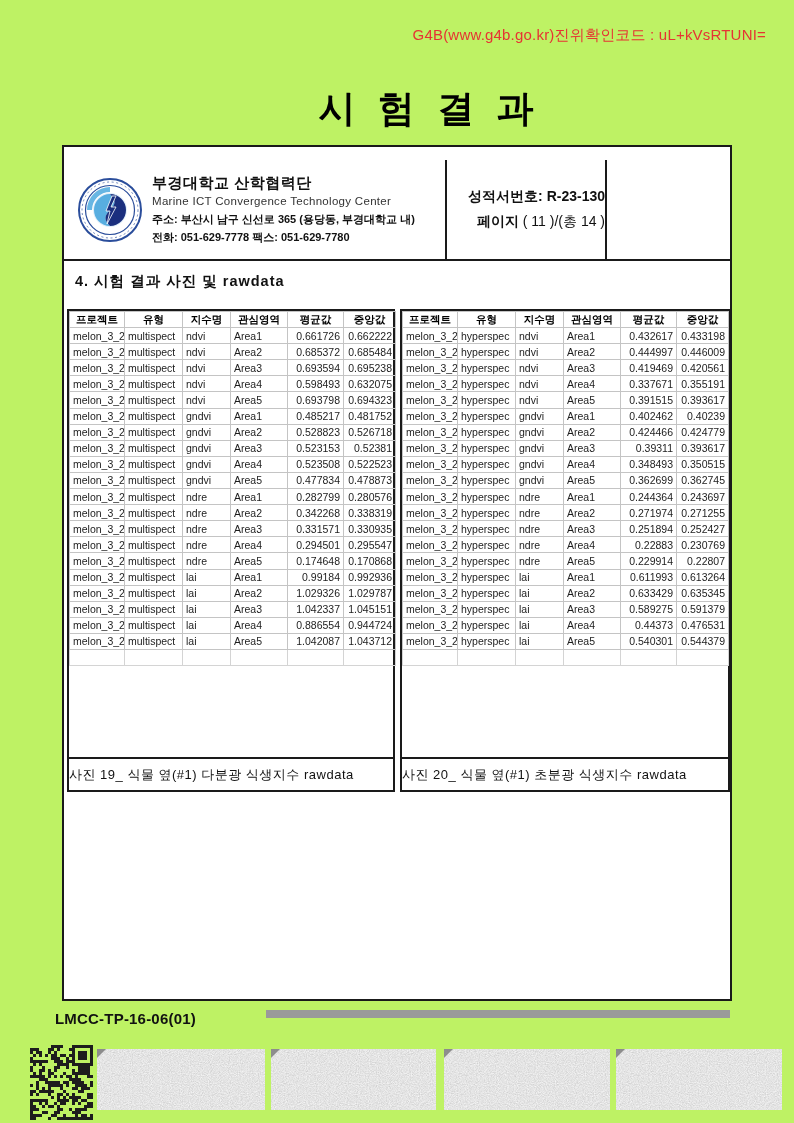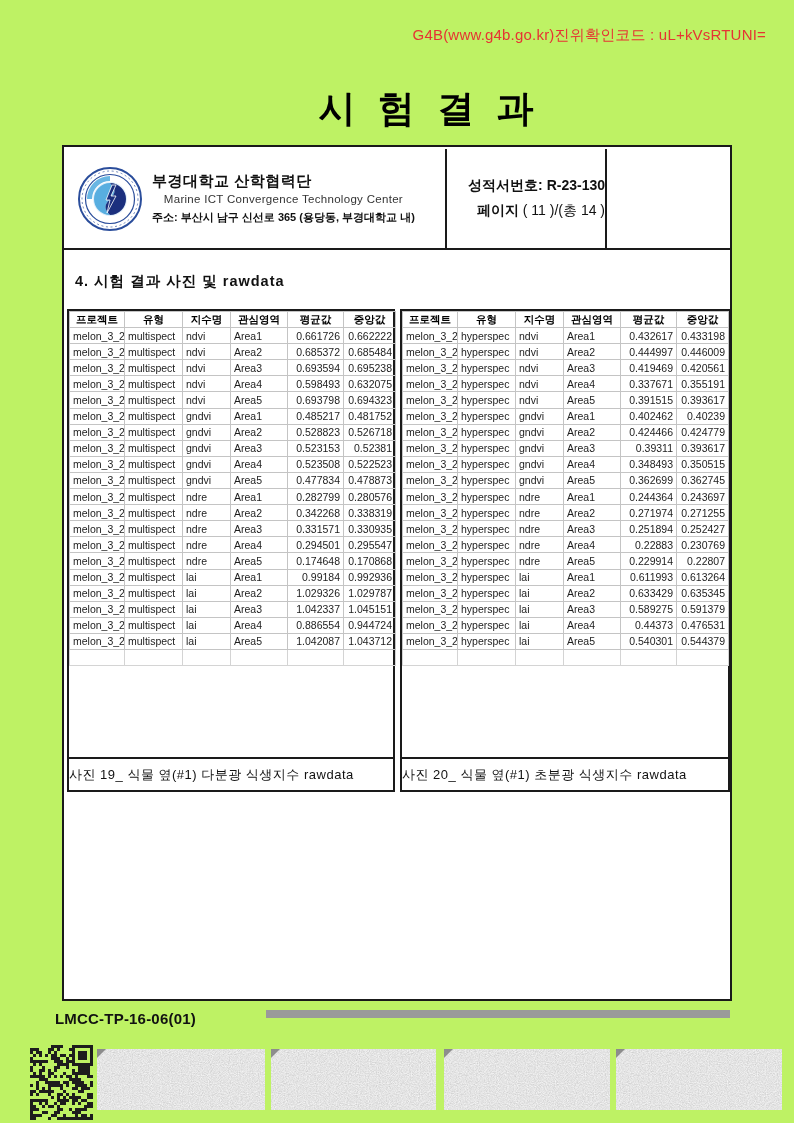--- a/index.html
+++ b/index.html
@@ -19,31 +19,31 @@
     position:absolute; top:84px; left:0; width:100%;
     text-align:center; font-size:37px; font-weight:bold;
     letter-spacing:6px; color:#000;margin-left:32px;
   }
   
   .main-box {
     position:absolute; left:62px; top:145px; width:670px; height:856px;
     border:2px solid #1a1a1a; background:#fff;
   }
   
-  .head-table { position:absolute; left:0; top:2px; width:100%; height:101px;
+  .head-table { position:absolute; left:0; top:13px; width:100%; height:101px;
     border-bottom:2px solid #1a1a1a; display:flex; }
   .head-cell-org { width:383px; border-right:2px solid #1a1a1a;
     display:flex; align-items:center; padding:6px 8px 6px 14px; }
   .head-cell-report { width:160px; border-right:2px solid #1a1a1a;
     padding:24px 0 0 13px;text-align:right; }
   .head-cell-empty { flex:1; }
   .logo { width:64px; height:64px; flex:0 0 64px; margin-right:10px; }
   .org-lines { line-height:1.0; }
   .org-l1, .org-l2 { font-size:15px; font-weight:bold; line-height:1.35; letter-spacing:0.5px;}
-  .org-en { font-size:11.5px; color:#333; line-height:1.5; letter-spacing:0.3px;text-align:center;}
+  .org-en { font-size:11.5px; color:#333; line-height:1.5; letter-spacing:0.3px;}
   .org-addr, .org-tel { font-size:11px; font-weight:bold; line-height:1.65; }
   .rep-line { font-size:14px; line-height:1.8; white-space:nowrap; }
   .rep-label { font-weight:bold; }
   
   .section-heading {
     position:absolute; left:11px; top:125px;
     font-size:14.5px; font-weight:bold; letter-spacing:1px;
   }
   
   .tbox { position:absolute; top:162px; height:483px; border:2px solid #1a1a1a; background:#fff; }
@@ -99,20 +99,21 @@
           <path d="M32 9 A23 23 0 0 0 9 32 L14 32 A18 18 0 0 1 32 14 Z" fill="#58aee0" opacity="0.9"></path>
           <circle cx="32" cy="32" r="17" fill="#dfeefa"></circle>
           <path d="M32 16 A16 16 0 0 0 32 48 C26 42 26 38 32 32 C38 26 38 22 32 16 Z" fill="#58aee0"></path>
           <path d="M32 48 A16 16 0 0 0 32 16 C38 22 38 26 32 32 C26 38 26 42 32 48 Z" fill="#1b2f7e"></path>
           <path d="M34 18 L28 33 L32 33 L29 46 L38 29 L33 29 L38 18 Z" fill="#1b2f7e" stroke="#ffffff" stroke-width="0.8"></path>
         </svg>
         <div class="org-lines">
           <div class="org-l1">부경대학교 산학협력단</div>
           <div class="org-en">Marine ICT Convergence Technology Center</div>
           <div class="org-addr">주소: 부산시 남구 신선로 365 (용당동, 부경대학교 내)</div>
+          <div class="org-tel">전화: 051-629-7778        팩스:  051-629-7780</div>
         </div>
       </div>
       <div class="head-cell-report">
         <div class="rep-line">
           <span class="rep-label">성적서번호:</span>
           <span class="rep-label">R-23-130</span>
         </div>
         <div class="rep-line">
           <span class="rep-label">페이지</span>
           <span>( 11 )/(총 14 )</span>

